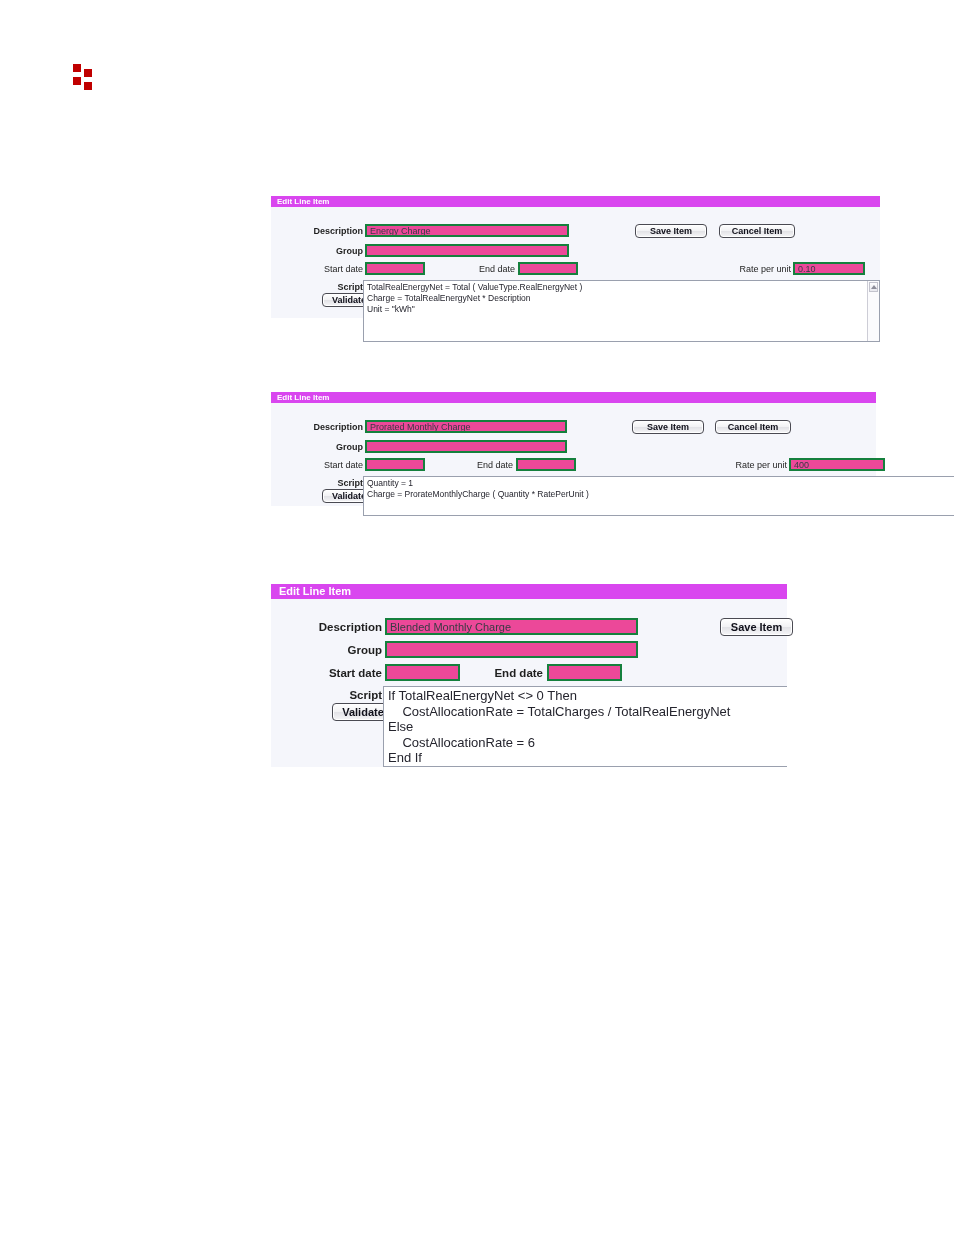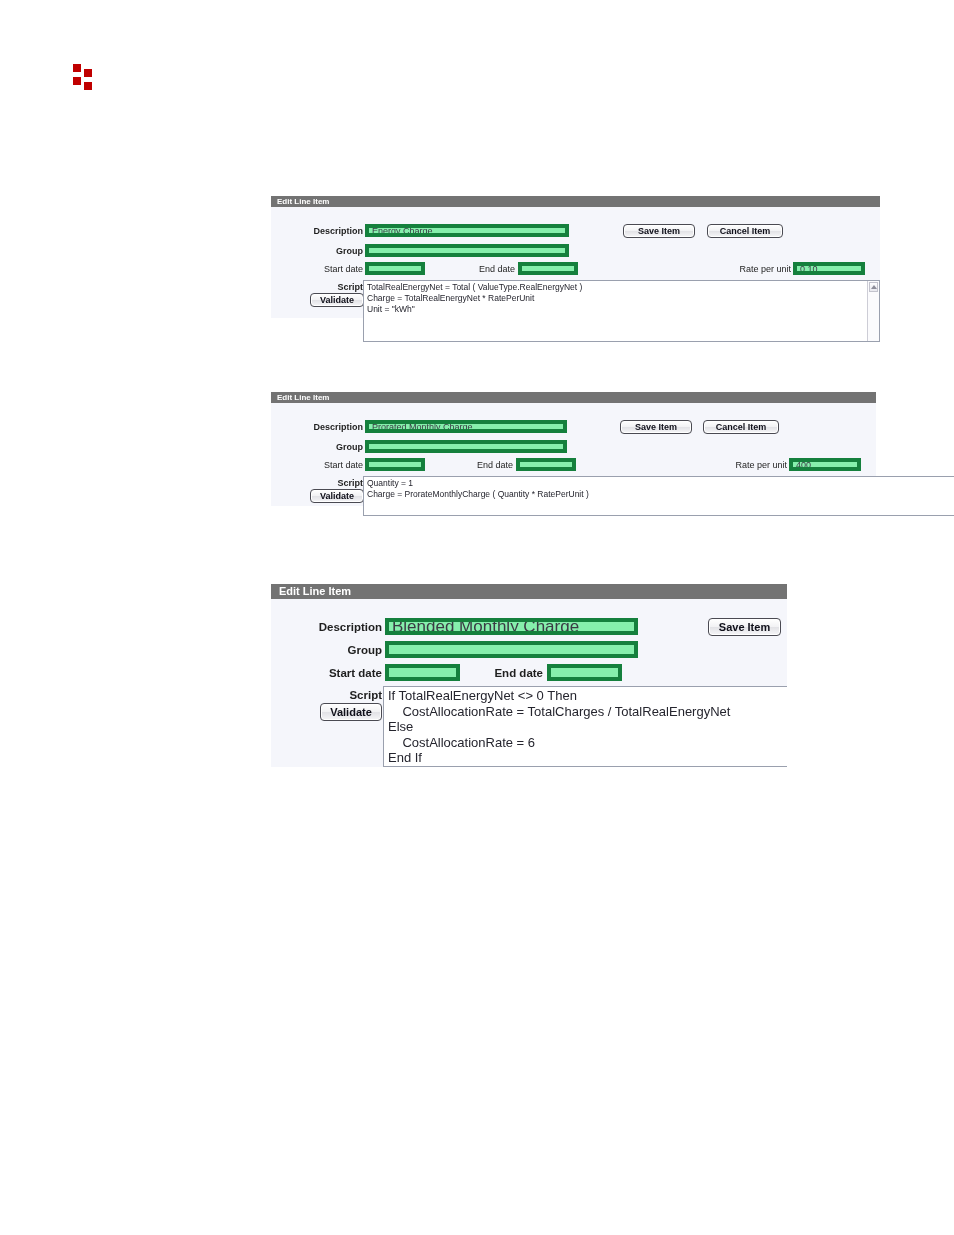--- a/index.html
+++ b/index.html
@@ -30,21 +30,21 @@
     background: #c00000;
   }
 
   
   .panel {
     position: absolute;
     background: #f5f6fb;
     box-sizing: border-box;
   }
   .panel-title {
-    background: #737373;
+    background: #d946ef;
     color: #ffffff;
     font-weight: bold;
     box-sizing: border-box;
     white-space: nowrap;
     overflow: hidden;
   }
   .panel-body {
     position: relative;
     box-sizing: border-box;
   }
@@ -58,22 +58,22 @@
     text-align: right;
     white-space: nowrap;
     color: #1f1f1f;
     font-weight: bold;
   }
   .lbl.plain { font-weight: normal; }
 
   .fld {
     position: absolute;
     box-sizing: border-box;
-    background: #86efac;
-    border: 4px solid #15803d;
+    background: #ec4899;
+    border: 2px solid #15803d;
     color: #3a3a44;
     white-space: nowrap;
     overflow: hidden;
     display: flex;
     align-items: center;
   }
   .fld span { padding-left: 3px; }
 
   .btn {
     position: absolute;
@@ -82,20 +82,21 @@
     border: 1px solid #4a4a52;
     border-radius: 4px;
     color: #10101a;
     font-weight: bold;
     text-align: center;
     white-space: nowrap;
     display: flex;
     align-items: center;
     justify-content: center;
     box-shadow: 0 0 0 1px #ffffff inset;
+    margin-left: 12px;
   }
 
   .script-area {
     position: absolute;
     box-sizing: border-box;
     background: #ffffff;
     border: 1px solid #9aa0ae;
     overflow: hidden;
   }
   .script-line {
@@ -134,21 +135,21 @@
   
   .sm .panel-title { font-size: 8px; line-height: 11px; padding: 0 0 0 6px; height: 11px; }
   .sm .lbl   { font-size: 9px; line-height: 13px; }
   .sm .fld   { font-size: 9px; height: 13px; }
   .sm .btn   { font-size: 9px; height: 14px; }
   .sm .script-line { font-size: 8.5px; line-height: 11px; padding-left: 3px; }
 
   
   .lg .panel-title { font-size: 11px; line-height: 15px; padding: 0 0 0 8px; height: 15px; }
   .lg .lbl   { font-size: 11.5px; line-height: 17px; }
-  .lg .fld   { font-size: 17px; height: 17px; }
+  .lg .fld   { font-size: 11px; height: 17px; }
   .lg .btn   { font-size: 11px; height: 18px; }
   .lg .script-line { font-size: 13px; line-height: 15.5px; padding-left: 4px; }
 </style>
 </head>
 <body>
 
 <div id="logo">
   <div class="sq" style="left:0px;  top:0px;  width:8px; height:8px;"></div>
   <div class="sq" style="left:11px; top:5px;  width:8px; height:8px;"></div>
   <div class="sq" style="left:0px;  top:13px; width:8px; height:8px;"></div>
@@ -191,21 +192,21 @@
         <span>0.10</span>
       </div>
     </div>
 
     <div class="row">
       <div class="lbl" style="left:14px; top:74px; width:78px;">Script</div>
       <div class="btn" style="left:39px; top:86px; width:54px;">Validate</div>
       <div class="script-area" style="left:92px; top:73px; width:517px; height:62px;">
         <div style="padding-top:1px;">
           <div class="script-line">TotalRealEnergyNet = Total ( ValueType.RealEnergyNet )</div>
-          <div class="script-line">Charge = TotalRealEnergyNet * RatePerUnit</div>
+          <div class="script-line">Charge = TotalRealEnergyNet * Description</div>
           <div class="script-line">Unit = "kWh"</div>
         </div>
         <div class="scrollbar" style="width:12px;">
           <div class="sb-btn" style="height:10px;">
             <span class="sb-arrow"></span>
           </div>
         </div>
       </div>
     </div>
 
@@ -237,21 +238,21 @@
     <div class="row">
       <div class="lbl plain" style="left:14px; top:56px; width:78px;">Start date</div>
       <div class="fld" style="left:94px; top:55px; width:60px;">
         <span></span>
       </div>
       <div class="lbl plain" style="left:176px; top:56px; width:66px;">End date</div>
       <div class="fld" style="left:245px; top:55px; width:60px;">
         <span></span>
       </div>
       <div class="lbl plain" style="left:434px; top:56px; width:82px;">Rate per unit</div>
-      <div class="fld" style="left:518px; top:55px; width:72px;">
+      <div class="fld" style="left:518px; top:55px; width:96px;">
         <span>400</span>
       </div>
     </div>
 
     <div class="row">
       <div class="lbl" style="left:14px; top:74px; width:78px;">Script</div>
       <div class="btn" style="left:39px; top:86px; width:54px;">Validate</div>
       <div class="script-area" style="left:92px; top:73px; width:620px; height:40px;">
         <div style="padding-top:1px;">
           <div class="script-line">Quantity = 1</div>

